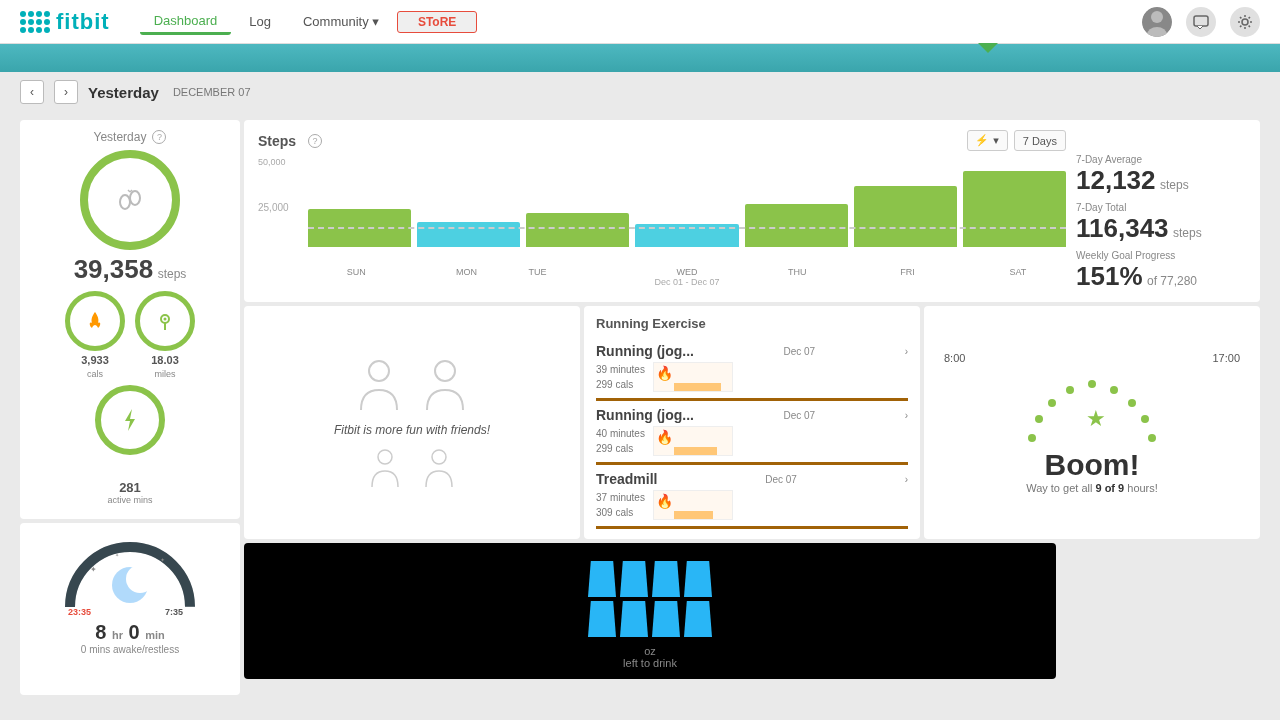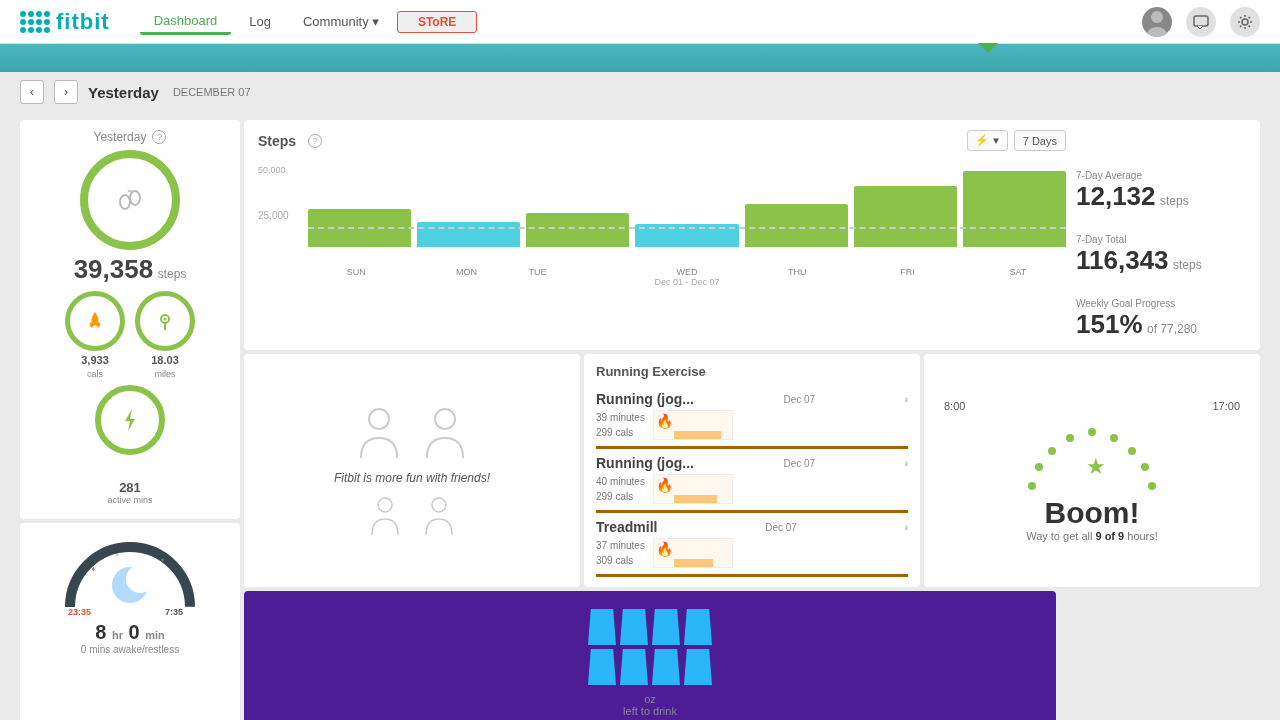--- a/index.html
+++ b/index.html
@@ -190,21 +190,21 @@
       font-size: 11px;
       color: #555;
       cursor: pointer;
       display: flex; align-items: center; gap: 4px;
     }
 
     .bar-chart { position: relative; height: 130px; display: flex; flex-direction: column; }
 
     .stats-area { width: 170px; display: flex; flex-direction: column; gap: 6px; padding-top: 24px; }
     .stat-block { }
-    .stat-label { font-size: 10px; color: #888; margin-top: 16px; }
+    .stat-label { font-size: 10px; color: #888; }
     .stat-unit { font-size: 12px; color: #888; }
     .stat-big { font-size: 26px; font-weight: bold; color: #333; }
 
     
     .bottom-grid {
       display: grid;
       grid-template-columns: 1fr 1fr 1fr;
       gap: 4px;
     }
 
@@ -245,21 +245,21 @@
     
     .sleep-card {
       background: #fff;
       border-radius: 4px;
       padding: 10px;
       text-align: center;
     }
 
     
     .water-card {
-      background: #4c1d95;
+      background: #000000;
       border-radius: 4px;
       padding: 10px;
       display: flex;
       flex-direction: column;
       align-items: center;
     }
     .cups-grid { display: grid; grid-template-columns: repeat(4,1fr); gap: 4px; margin: 8px 0; }
 
     .boom-card {
       background: #fff;
@@ -442,21 +442,21 @@
               <span>⚡</span>
               <span>▾</span>
             </button>
             <button class="dropdown-btn">7 Days</button>
           </div>
         </div>
 
         <div class="bar-chart">
           <div style="position:relative; height:115px;">
 
-            <div style="position:absolute;left:0;top:8px;height:90px;display:flex;flex-direction:column;justify-content:space-between;">
+            <div style="position:absolute;left:0;top:0;height:90px;display:flex;flex-direction:column;justify-content:space-between;">
               <span style="font-size:9px;color:#aaa;">50,000</span>
               <span style="font-size:10px;color:#aaa;">25,000</span>
               <span style="font-size:9px;color:#aaa;"></span>
             </div>
 
             <div style="margin-left:50px;display:flex;align-items:flex-end;gap:6px;height:90px;position:relative;">
               <div style="position:absolute;bottom:20%;width:100%;border-top:2px dashed #ccc;"></div>
               <div style="flex:1;height:90px;display:flex;align-items:flex-end;">
                 <div style="width:100%;height:42%;background:#8BC34A;border-radius:2px 2px 0 0;"></div>
               </div>

